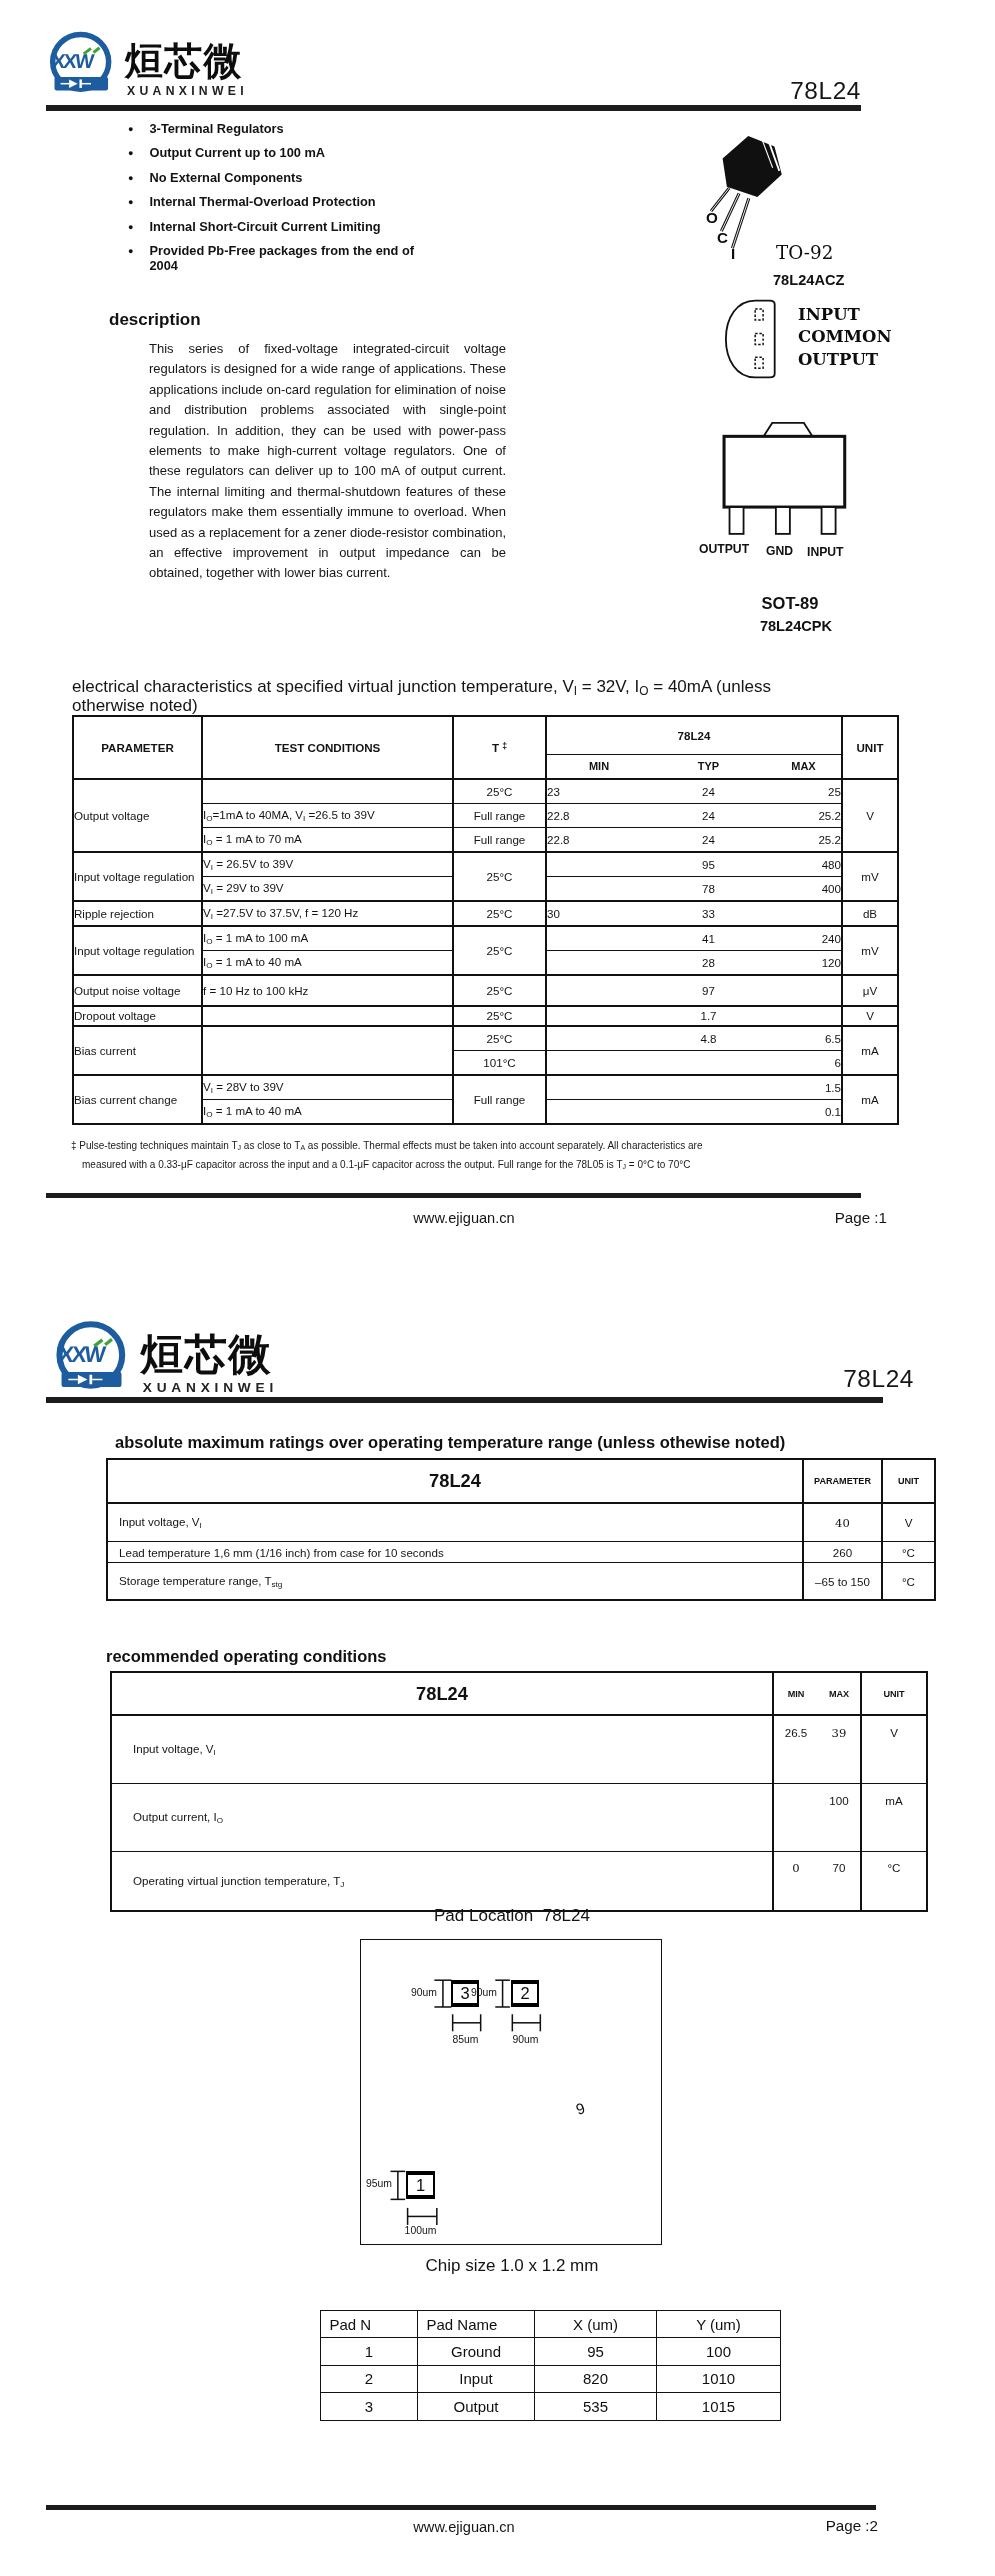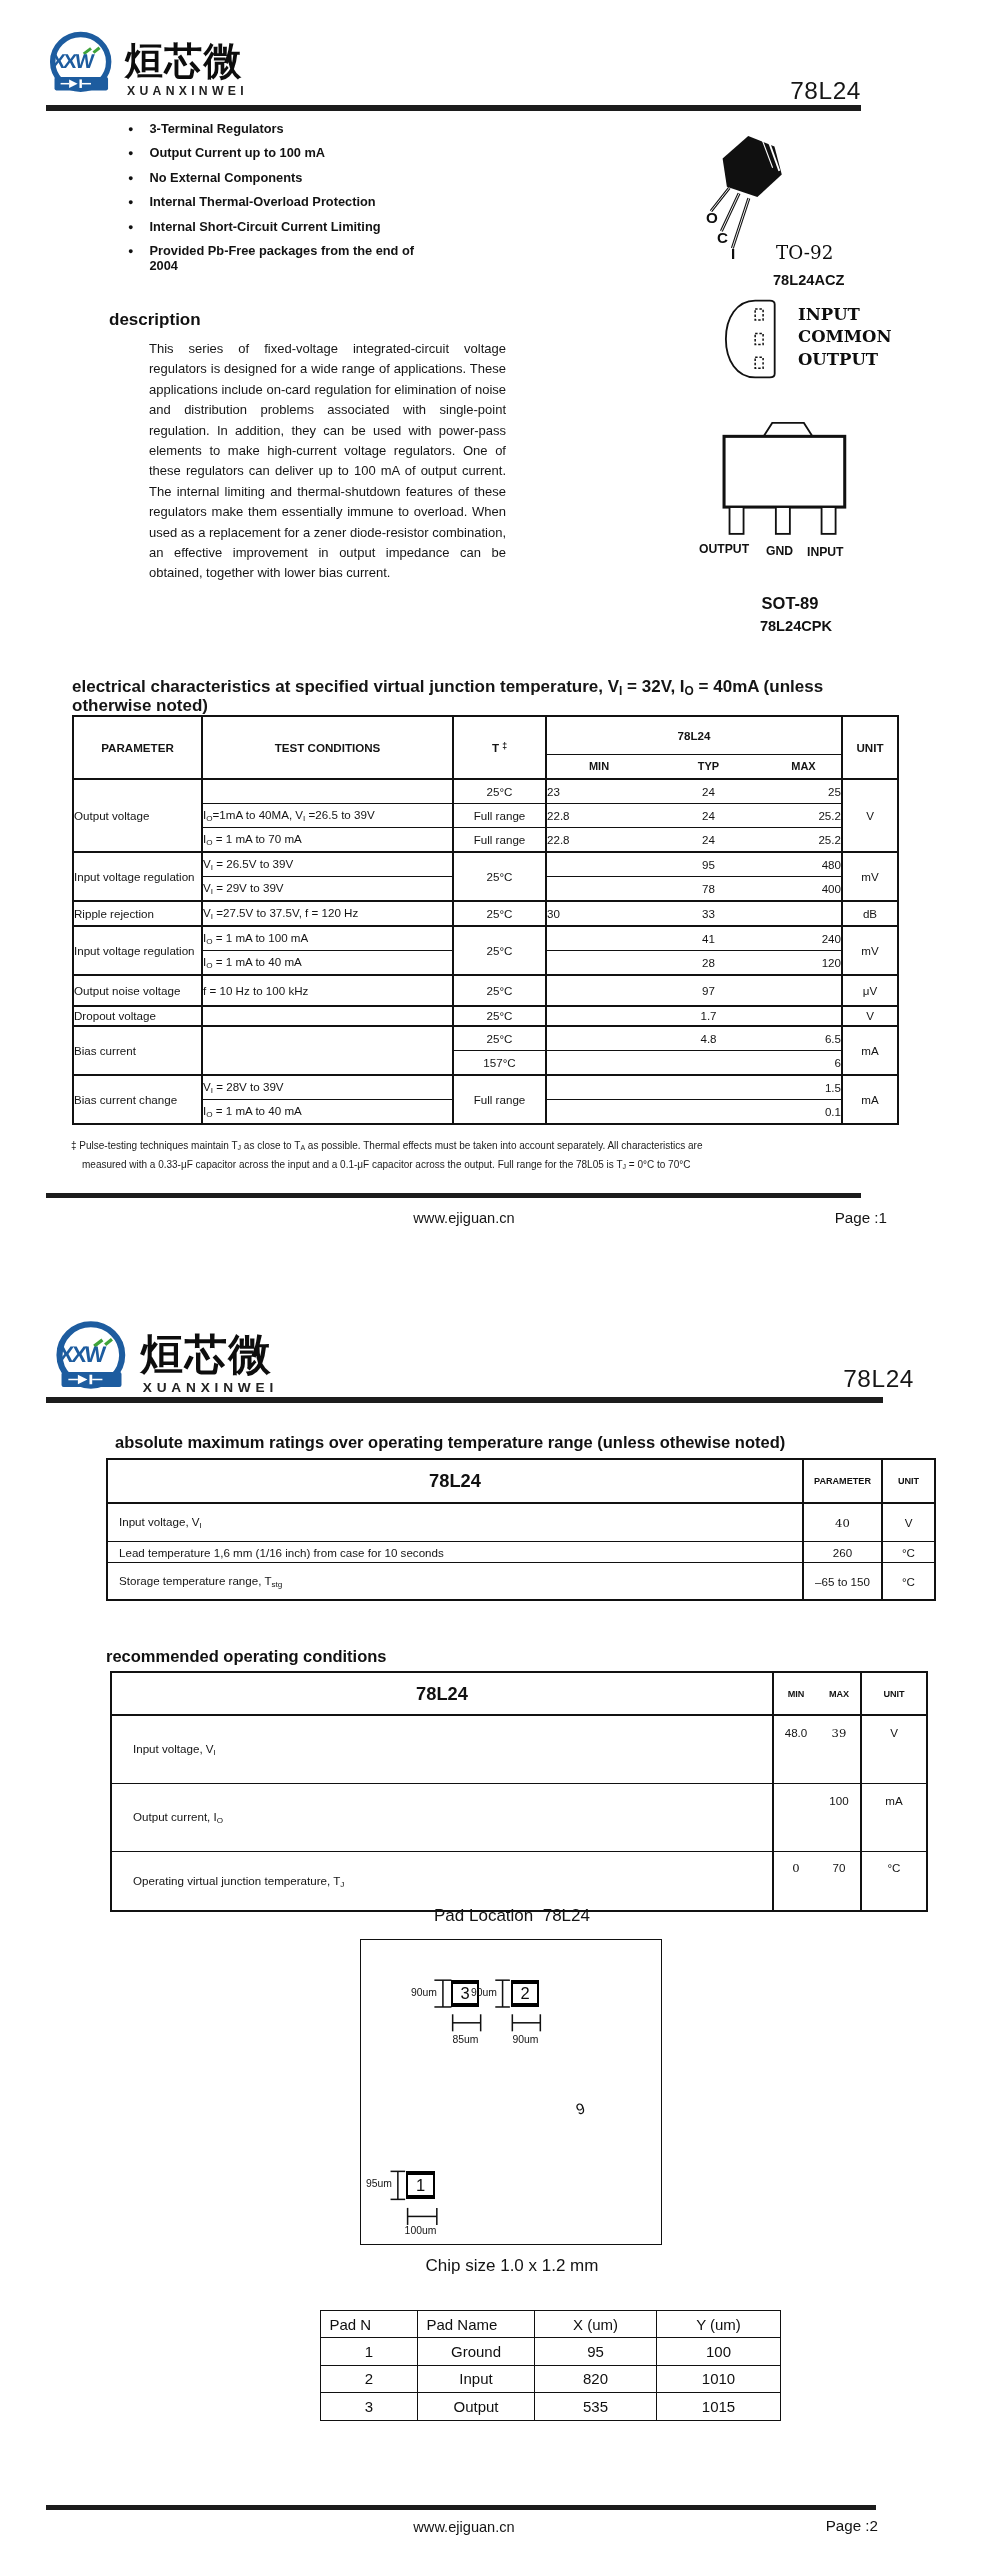--- a/index.html
+++ b/index.html
@@ -22,21 +22,21 @@
   .para{position:absolute;left:149px;top:339px;width:357px;font-size:13px;line-height:20.4px;text-align:justify;color:#161616;}
   
   .pinlbl{position:absolute;font-weight:bold;font-size:15.2px;color:#0d0d0d;}
   .to92name{position:absolute;left:776px;top:242px;font-size:18.3px;font-family:"DejaVu Serif","Liberation Serif",serif;color:#0d0d0d;}
   .to92dev{position:absolute;left:773px;top:272px;font-size:14.6px;font-weight:bold;}
   .pinoutlbl{position:absolute;left:798px;font-family:"DejaVu Serif","Liberation Serif",serif;font-weight:bold;font-size:16.5px;color:#0d0d0d;}
   .sotlbl{position:absolute;font-size:12.2px;font-weight:bold;}
   .sotname{position:absolute;left:729px;top:594px;width:122px;text-align:center;font-size:16.5px;font-weight:bold;}
   .sotdev{position:absolute;left:735px;top:618px;width:122px;text-align:center;font-size:14.6px;font-weight:bold;}
   
-  .etitle{position:absolute;left:72px;font-size:17px;font-weight:bold;color:#151515;}
+  .etitle{position:absolute;left:72px;font-size:17px;font-weight:normal;color:#151515;}
   .sub-note{position:absolute;font-size:10px;color:#1a1a1a;}
   sub{font-size:70%;vertical-align:-18%;}
   sup{font-size:75%;vertical-align:30%;}
   
   table{border-collapse:collapse;table-layout:fixed;}
   .etable{position:absolute;left:72px;top:715px;width:825px;border:2.7px solid #111;}
   .etable th,.etable td{padding:0;font-size:11.6px;color:#141414;overflow:hidden;}
   .etable th{font-weight:bold;}
   .hr1 th{height:37px;}
   .hr2 th{height:22.6px;font-size:11px;text-align:center;}
@@ -313,21 +313,21 @@
   <tr class="h38">
     <td class="pc gb" rowspan="2">Bias current</td>
     <td class="cc vl gb" rowspan="2"></td>
     <td class="tc vl hb">25°C</td>
     <td class="vmin vl hb"></td>
     <td class="vtyp hb">4.8</td>
     <td class="vmax hb">6.5</td>
     <td class="uc vl gb" rowspan="2">mA</td>
   </tr>
   <tr class="h38 gend">
-    <td class="tc vl">157°C</td>
+    <td class="tc vl">101°C</td>
     <td class="vmin vl"></td>
     <td class="vtyp"></td>
     <td class="vmax">6</td>
   </tr>
 
   <tr class="h38">
     <td class="pc" rowspan="2">Bias current change</td>
     <td class="cc vl hb">V<sub>I</sub> = 28V to 39V</td>
     <td class="tc vl" rowspan="2">Full range</td>
     <td class="vmin vl hb"></td>
@@ -413,21 +413,21 @@
     </colgroup>
   <tbody>
       <tr>
     <th class="rp">78L24</th>
     <th class="rs vl">MIN</th>
     <th class="rs">MAX</th>
     <th class="rs vl">UNIT</th>
   </tr>
   <tr class="rr0">
     <td class="rl">Input voltage, V<sub>I</sub></td>
-    <td class="rv vl">48.0</td>
+    <td class="rv vl">26.5</td>
     <td class="rv serif">39</td>
     <td class="rv vl">V</td>
   </tr>
   <tr class="rr1">
     <td class="rl">Output current, I<sub>O</sub></td>
     <td class="rv vl"></td>
     <td class="rv">100</td>
     <td class="rv vl">mA</td>
   </tr>
   <tr class="rr2">

